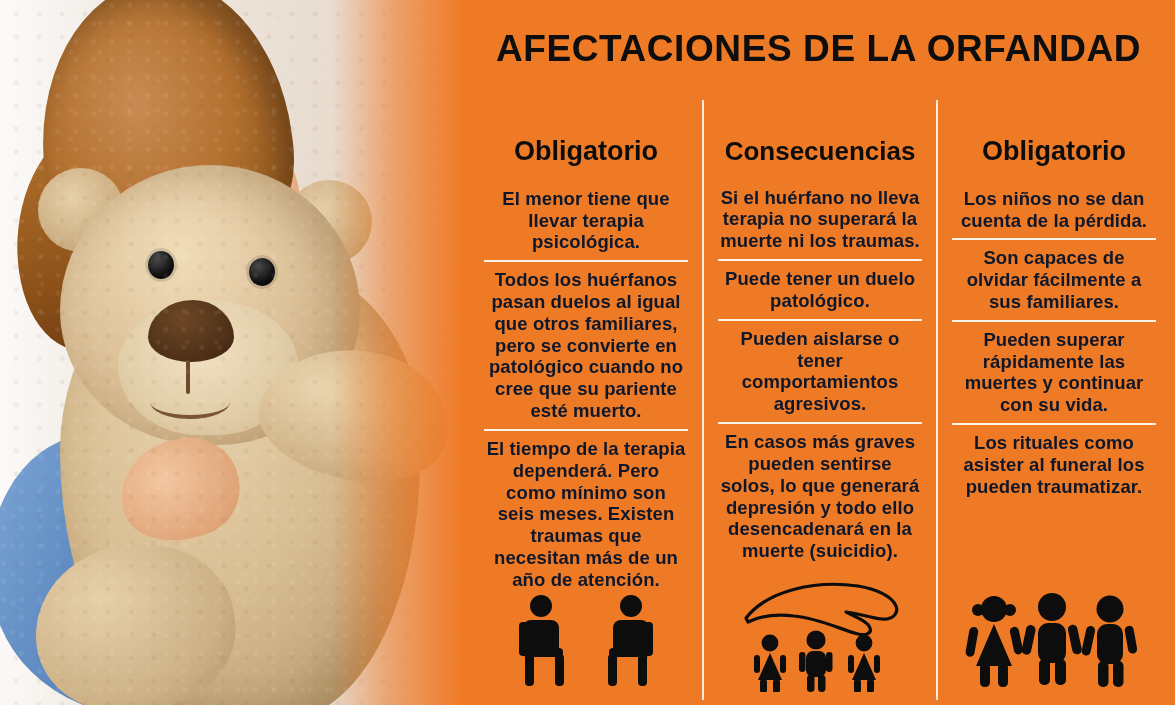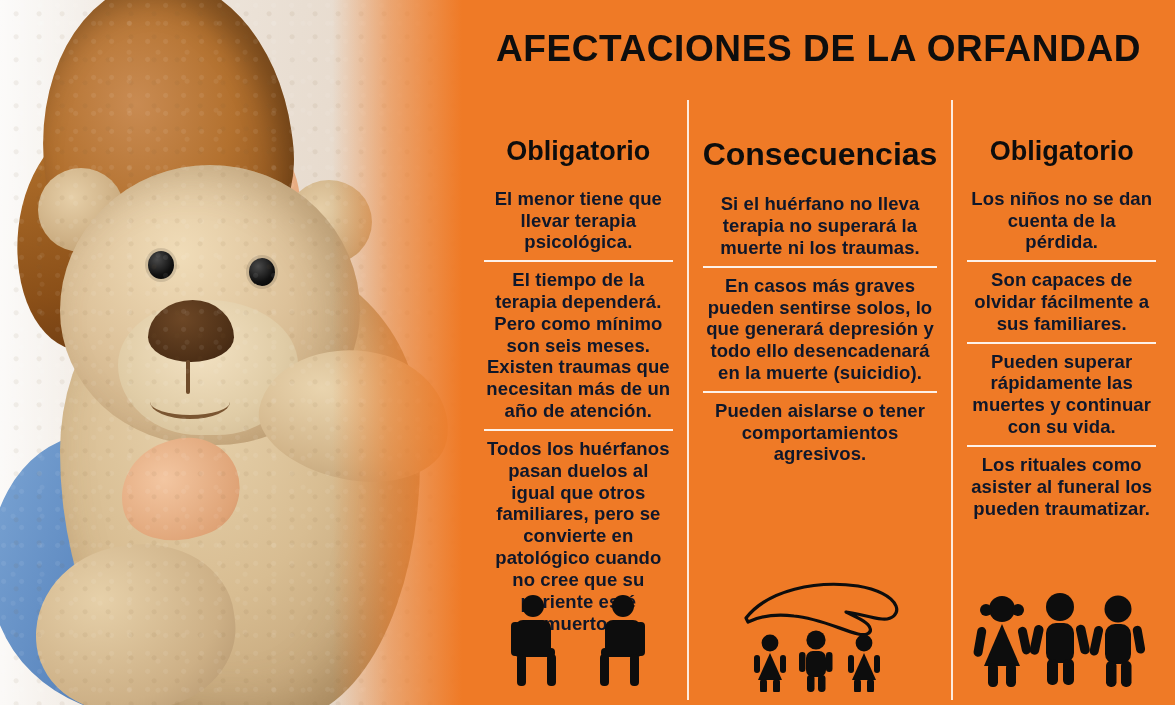--- a/index.html
+++ b/index.html
@@ -217,21 +217,21 @@
   .col-head {
     color: #0d0d0d;
     font-weight: bold;
     font-size: 27px;
     line-height: 1.1;
     margin-bottom: 14px;
     white-space: nowrap;
     margin-top: 37px;
   }
   .col.c1 .col-head { font-size: 27px; }
-  .col.c2 .col-head { font-size: 32px; }
+  .col.c2 .col-head { font-size: 26px; }
   .col.c3 .col-head { font-size: 27px; }
 
   .items { list-style: none; }
   .item {
     color: #0f172a;
     font-weight: bold;
     font-size: 18.5px;
     line-height: 1.18;
     padding: 7px 2px;
     letter-spacing: .1px;
@@ -292,22 +292,22 @@
   <div class="content">
 
     <div class="title">AFECTACIONES DE LA ORFANDAD</div>
 
     <div class="columns">
 
       <div class="col c1">
         <div class="col-head">Obligatorio</div>
         <ul class="items">
           <li class="item">El menor tiene que llevar terapia psicológica.</li>
+          <li class="item">Todos los huérfanos pasan duelos al igual que otros familiares, pero se convierte en patológico cuando no cree que su pariente esté muerto.</li>
           <li class="item">El tiempo de la terapia dependerá. Pero como mínimo son seis meses. Existen traumas que necesitan más de un año de atención.</li>
-          <li class="item">Todos los huérfanos pasan duelos al igual que otros familiares, pero se convierte en patológico cuando no cree que su pariente esté muerto.</li>
         </ul>
         <div class="picto">
           <svg class="svgicon" width="150" height="100" viewBox="0 0 150 100" aria-hidden="true">
 
             <g fill="#0d0d0d">
               <circle cx="30" cy="14" r="11"></circle>
               <path d="M20 28 h20 a8 8 0 0 1 8 8 v22 h-36 v-22 a8 8 0 0 1 8 -8 z"></path>
               <rect x="12" y="56" width="40" height="9" rx="4"></rect>
               <rect x="14" y="62" width="9" height="32" rx="4"></rect>
               <rect x="44" y="62" width="9" height="32" rx="4"></rect>
@@ -323,22 +323,23 @@
               <rect x="8" y="30" width="9" height="34" rx="4"></rect>
             </g>
           </svg>
         </div>
       </div>
 
       <div class="col c2">
         <div class="col-head">Consecuencias</div>
         <ul class="items">
           <li class="item">Si el huérfano no lleva terapia no superará la muerte ni los traumas.</li>
+          <li class="item">Puede tener un duelo patológico.</li>
+          <li class="item">Pueden aislarse o tener comportamientos agresivos.</li>
           <li class="item">En casos más graves pueden sentirse solos, lo que generará depresión y todo ello desencadenará en la muerte (suicidio).</li>
-          <li class="item">Pueden aislarse o tener comportamientos agresivos.</li>
         </ul>
         <div class="picto">
           <svg class="svgicon" width="165" height="118" viewBox="0 0 165 118" aria-hidden="true">
 
             <path d="M8 44 C30 16 78 6 120 12 c18 3 34 10 38 20 c3 8 -4 14 -14 13 c-12 -1 -24 -6 -36 -7 c12 6 22 10 24 16 c2 5 -4 8 -12 6 C104 56 80 44 56 42 C38 40 22 42 10 48 Z" fill="none" stroke="#0d0d0d" stroke-width="3.2" stroke-linejoin="round"></path>
 
             <g fill="#0d0d0d" transform="translate(18,60)">
               <circle cx="14" cy="9" r="8.4"></circle>
               <path d="M14 19 l12 27 h-24 z"></path>
               <rect x="4" y="45" width="7" height="14" rx="3"></rect>

